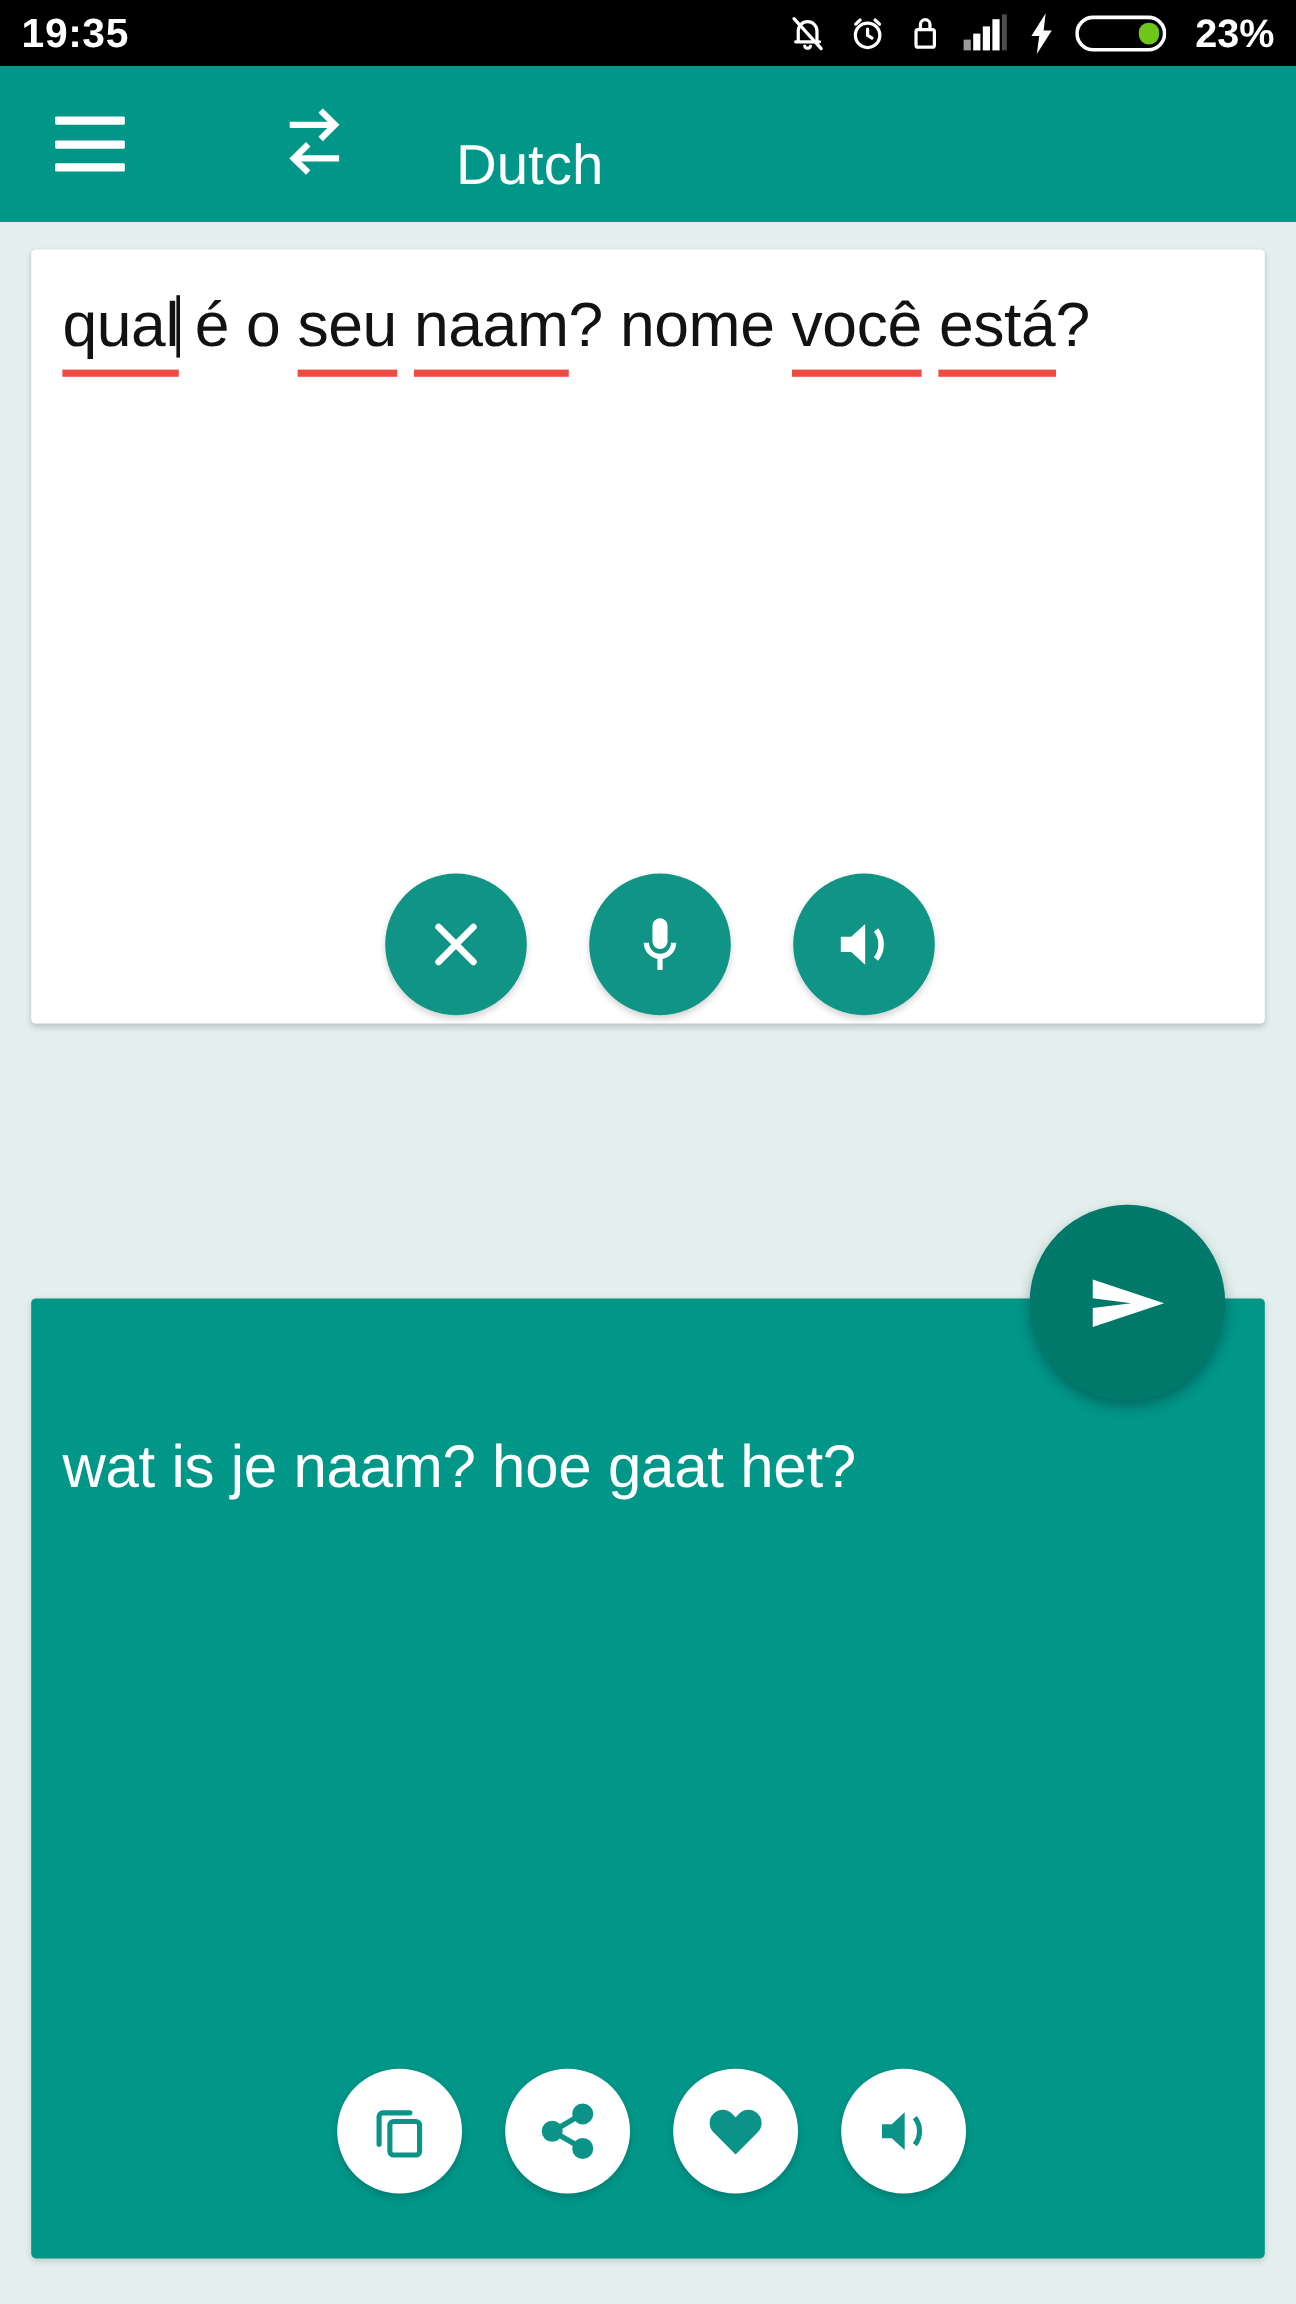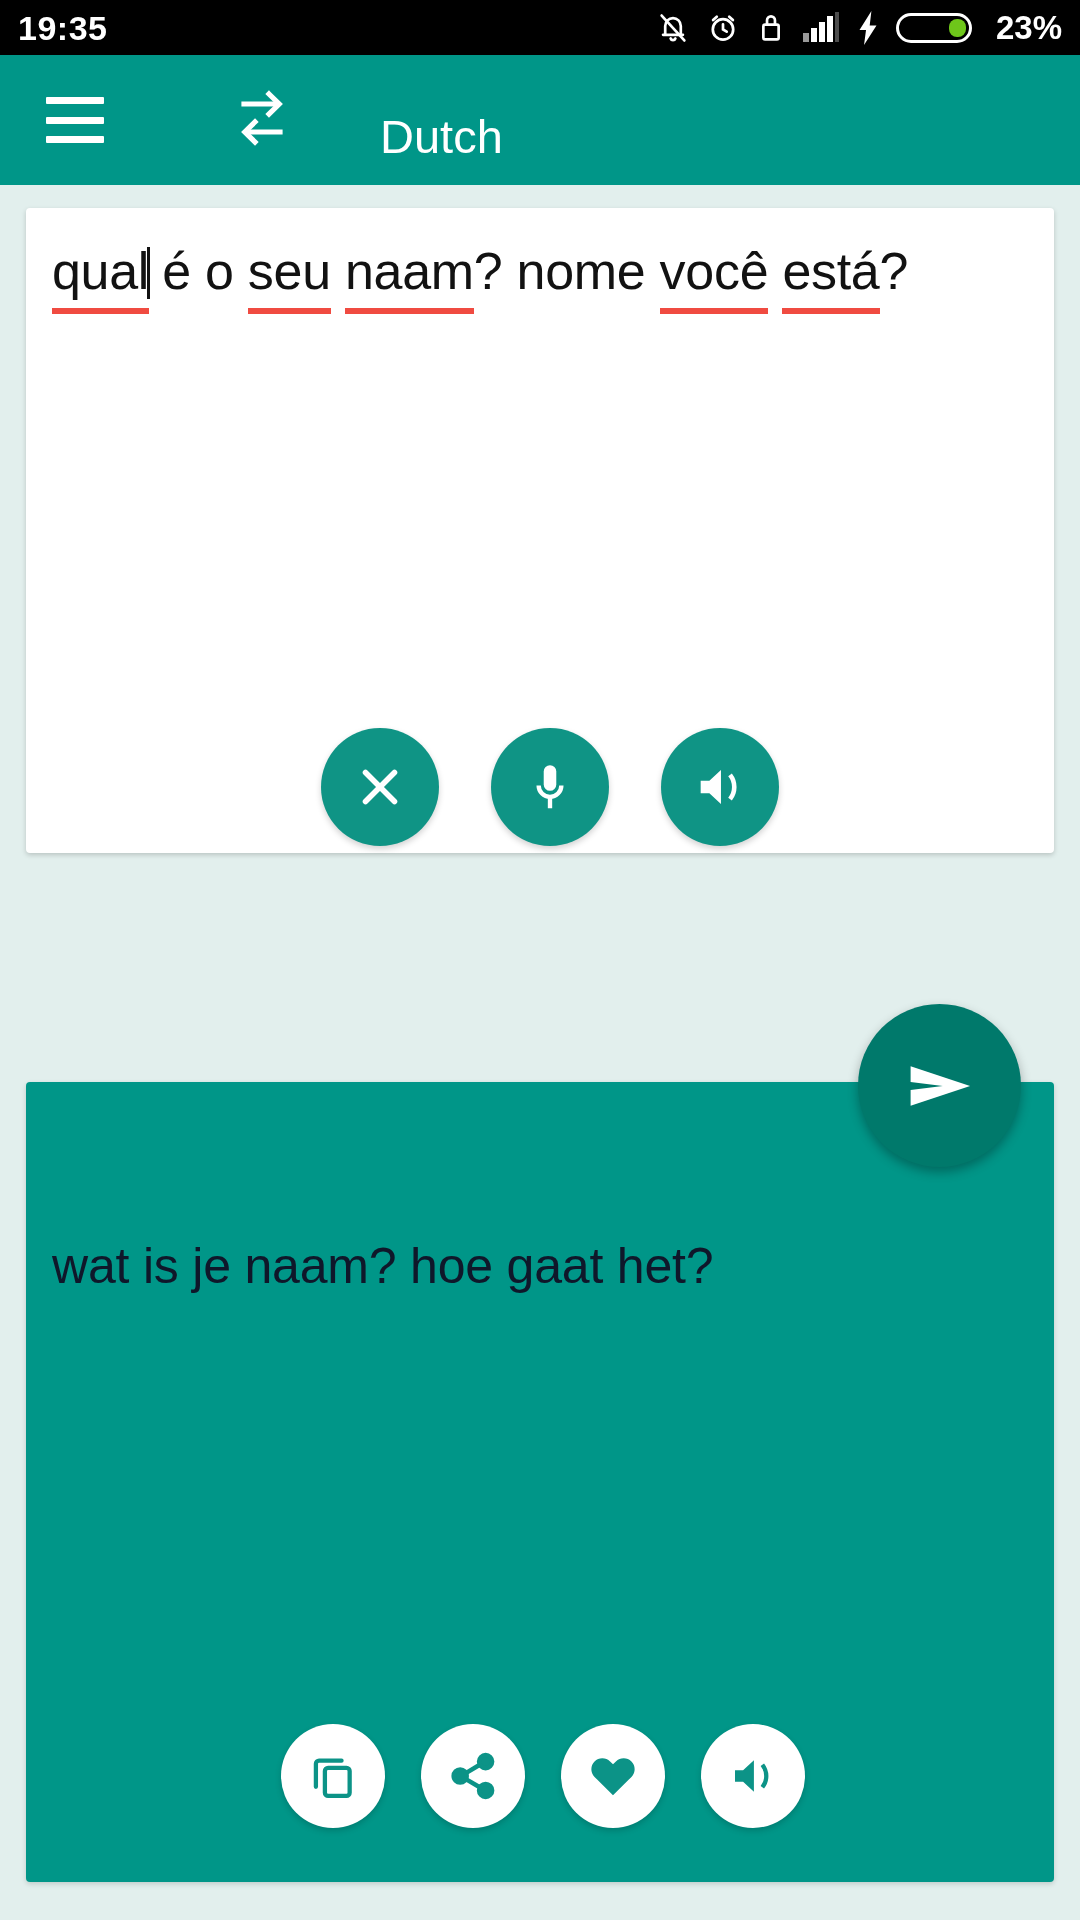--- a/index.html
+++ b/index.html
@@ -167,23 +167,22 @@
     box-shadow: 0 2px 5px rgba(0,0,0,0.15);
     box-sizing: border-box;
   }
   .result-text {
     position: absolute;
     top: 112px;
     left: 26px;
     right: 60px;
     font-size: 50px;
     line-height: 1.15;
-    color: #0f172a;
+    color: #ffffff;
     letter-spacing: -0.2px;
-    margin-top: 44px;
   }
   .result-actions {
     position: absolute;
     left: 0;
     bottom: 54px;
     width: 1028px;
     display: flex;
     justify-content: center;
     align-items: center;
     gap: 36px;

